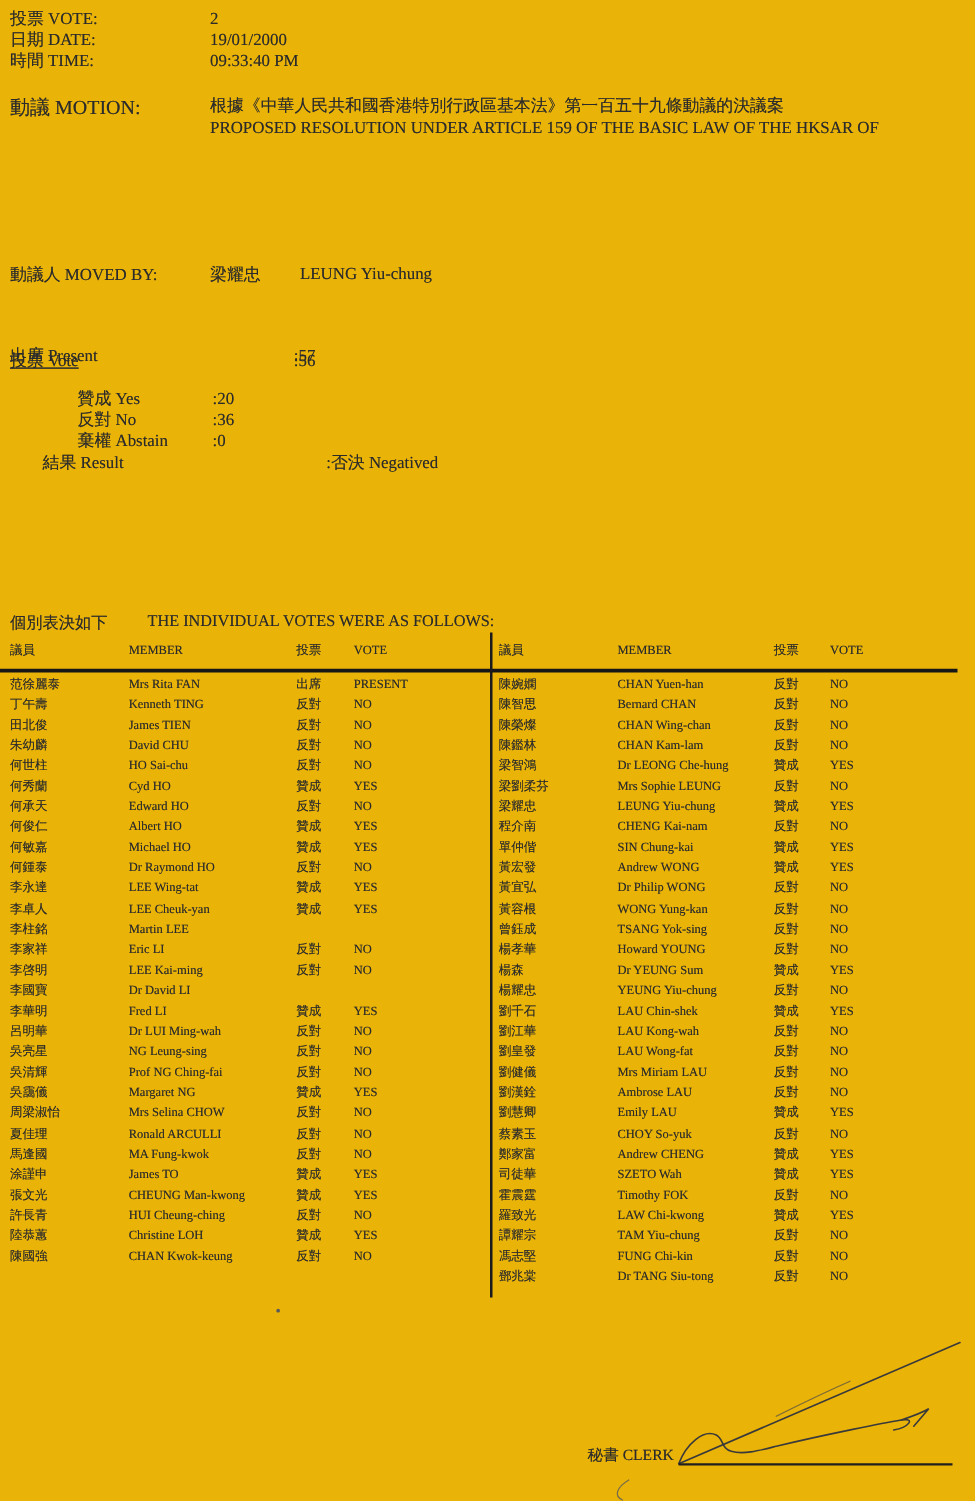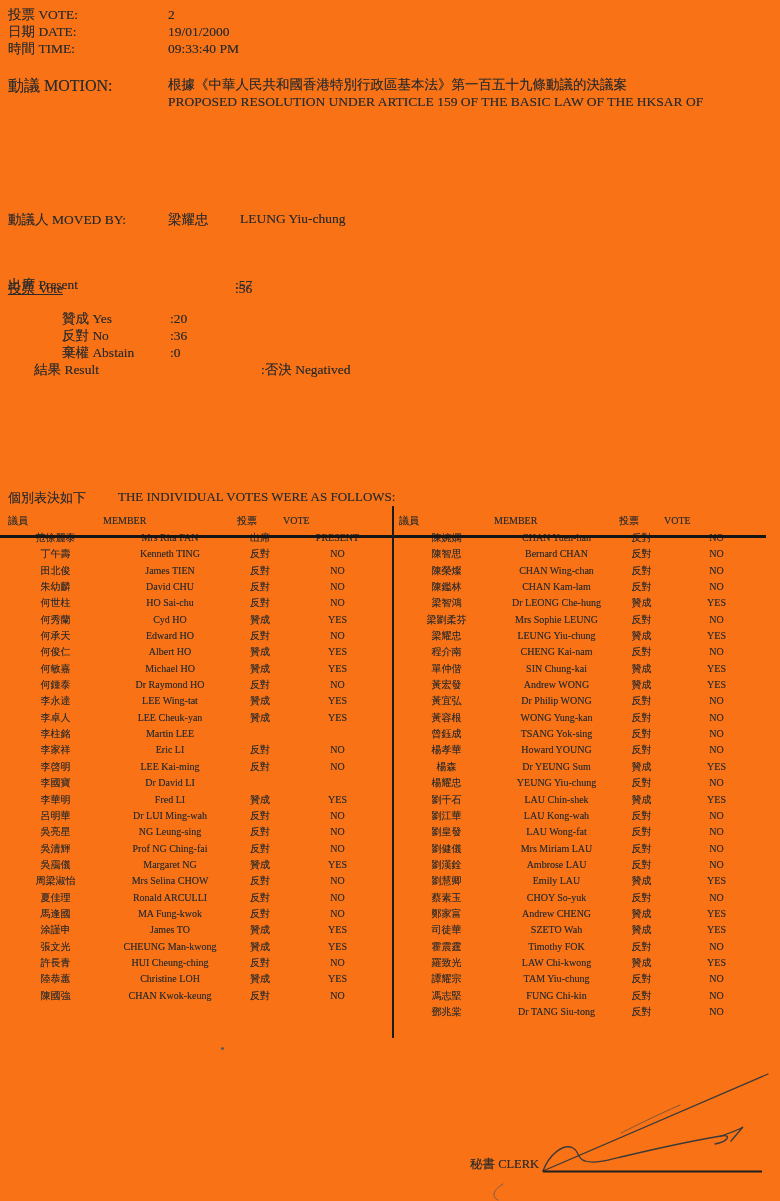--- a/index.html
+++ b/index.html
@@ -1,16 +1,16 @@
 <!DOCTYPE html>
 <html><head>
 <meta charset="utf-8">
 <style>
   html,body{margin:0;padding:0;background:#e8e8e8;}
-  .page{position:relative;width:780px;height:1201px;background:#f97316;overflow:hidden;
+  .page{position:relative;width:780px;height:1201px;background:#eab308;overflow:hidden;
         font-family:"Liberation Serif","DejaVu Serif",serif;color:#2b2b2b;
         text-shadow:0 0 0.35px rgba(45,45,45,.55);}
   .abs{position:absolute;}
   .lbl{display:inline-block;}
   
   .meta-line{position:absolute;left:8px;font-size:13.5px;line-height:17px;white-space:nowrap;}
   .meta-line .val{position:absolute;left:160px;white-space:nowrap;}
   #m1{top:6px;} #m2{top:23px;} #m3{top:40px;}
   
   #motion-label{top:76px;left:8px;font-size:16px;}
@@ -31,21 +31,21 @@
   
   #sec-title{top:489px;left:8px;font-size:13px;white-space:nowrap;}
   #sec-title .en{position:absolute;left:110px;white-space:nowrap;}
   .vtable{position:absolute;top:513px;font-size:10px;}
   #left-table{left:8px;width:384px;}
   #right-table{left:399px;width:370px;}
   .vrow{display:grid;height:16.35px;line-height:16.3px;white-space:nowrap;}
   #left-table .vrow{grid-template-columns:95px 134px 46px 1fr;}
   #right-table .vrow{grid-template-columns:95px 125px 45px 1fr;}
   .vhead{height:17px;}
-  .rows{margin-top:0;text-align:center;}
+  .rows{margin-top:10px;}
   .cell{overflow:visible;}
   #header-rule{left:0;top:535px;width:766px;height:2.5px;background:#161616;}
   #table-divider{left:392px;top:506px;width:2px;height:532px;background:#1b1b1b;}
   
   #clerk-label{left:470px;top:1156px;font-size:12.5px;white-space:nowrap;}
   #signature-svg{left:425px;top:1070px;}
   #scan-dot{left:221px;top:1047px;width:3px;height:3px;background:#5a5a5a;border-radius:50%;}
 </style>
 </head>
 <body>

